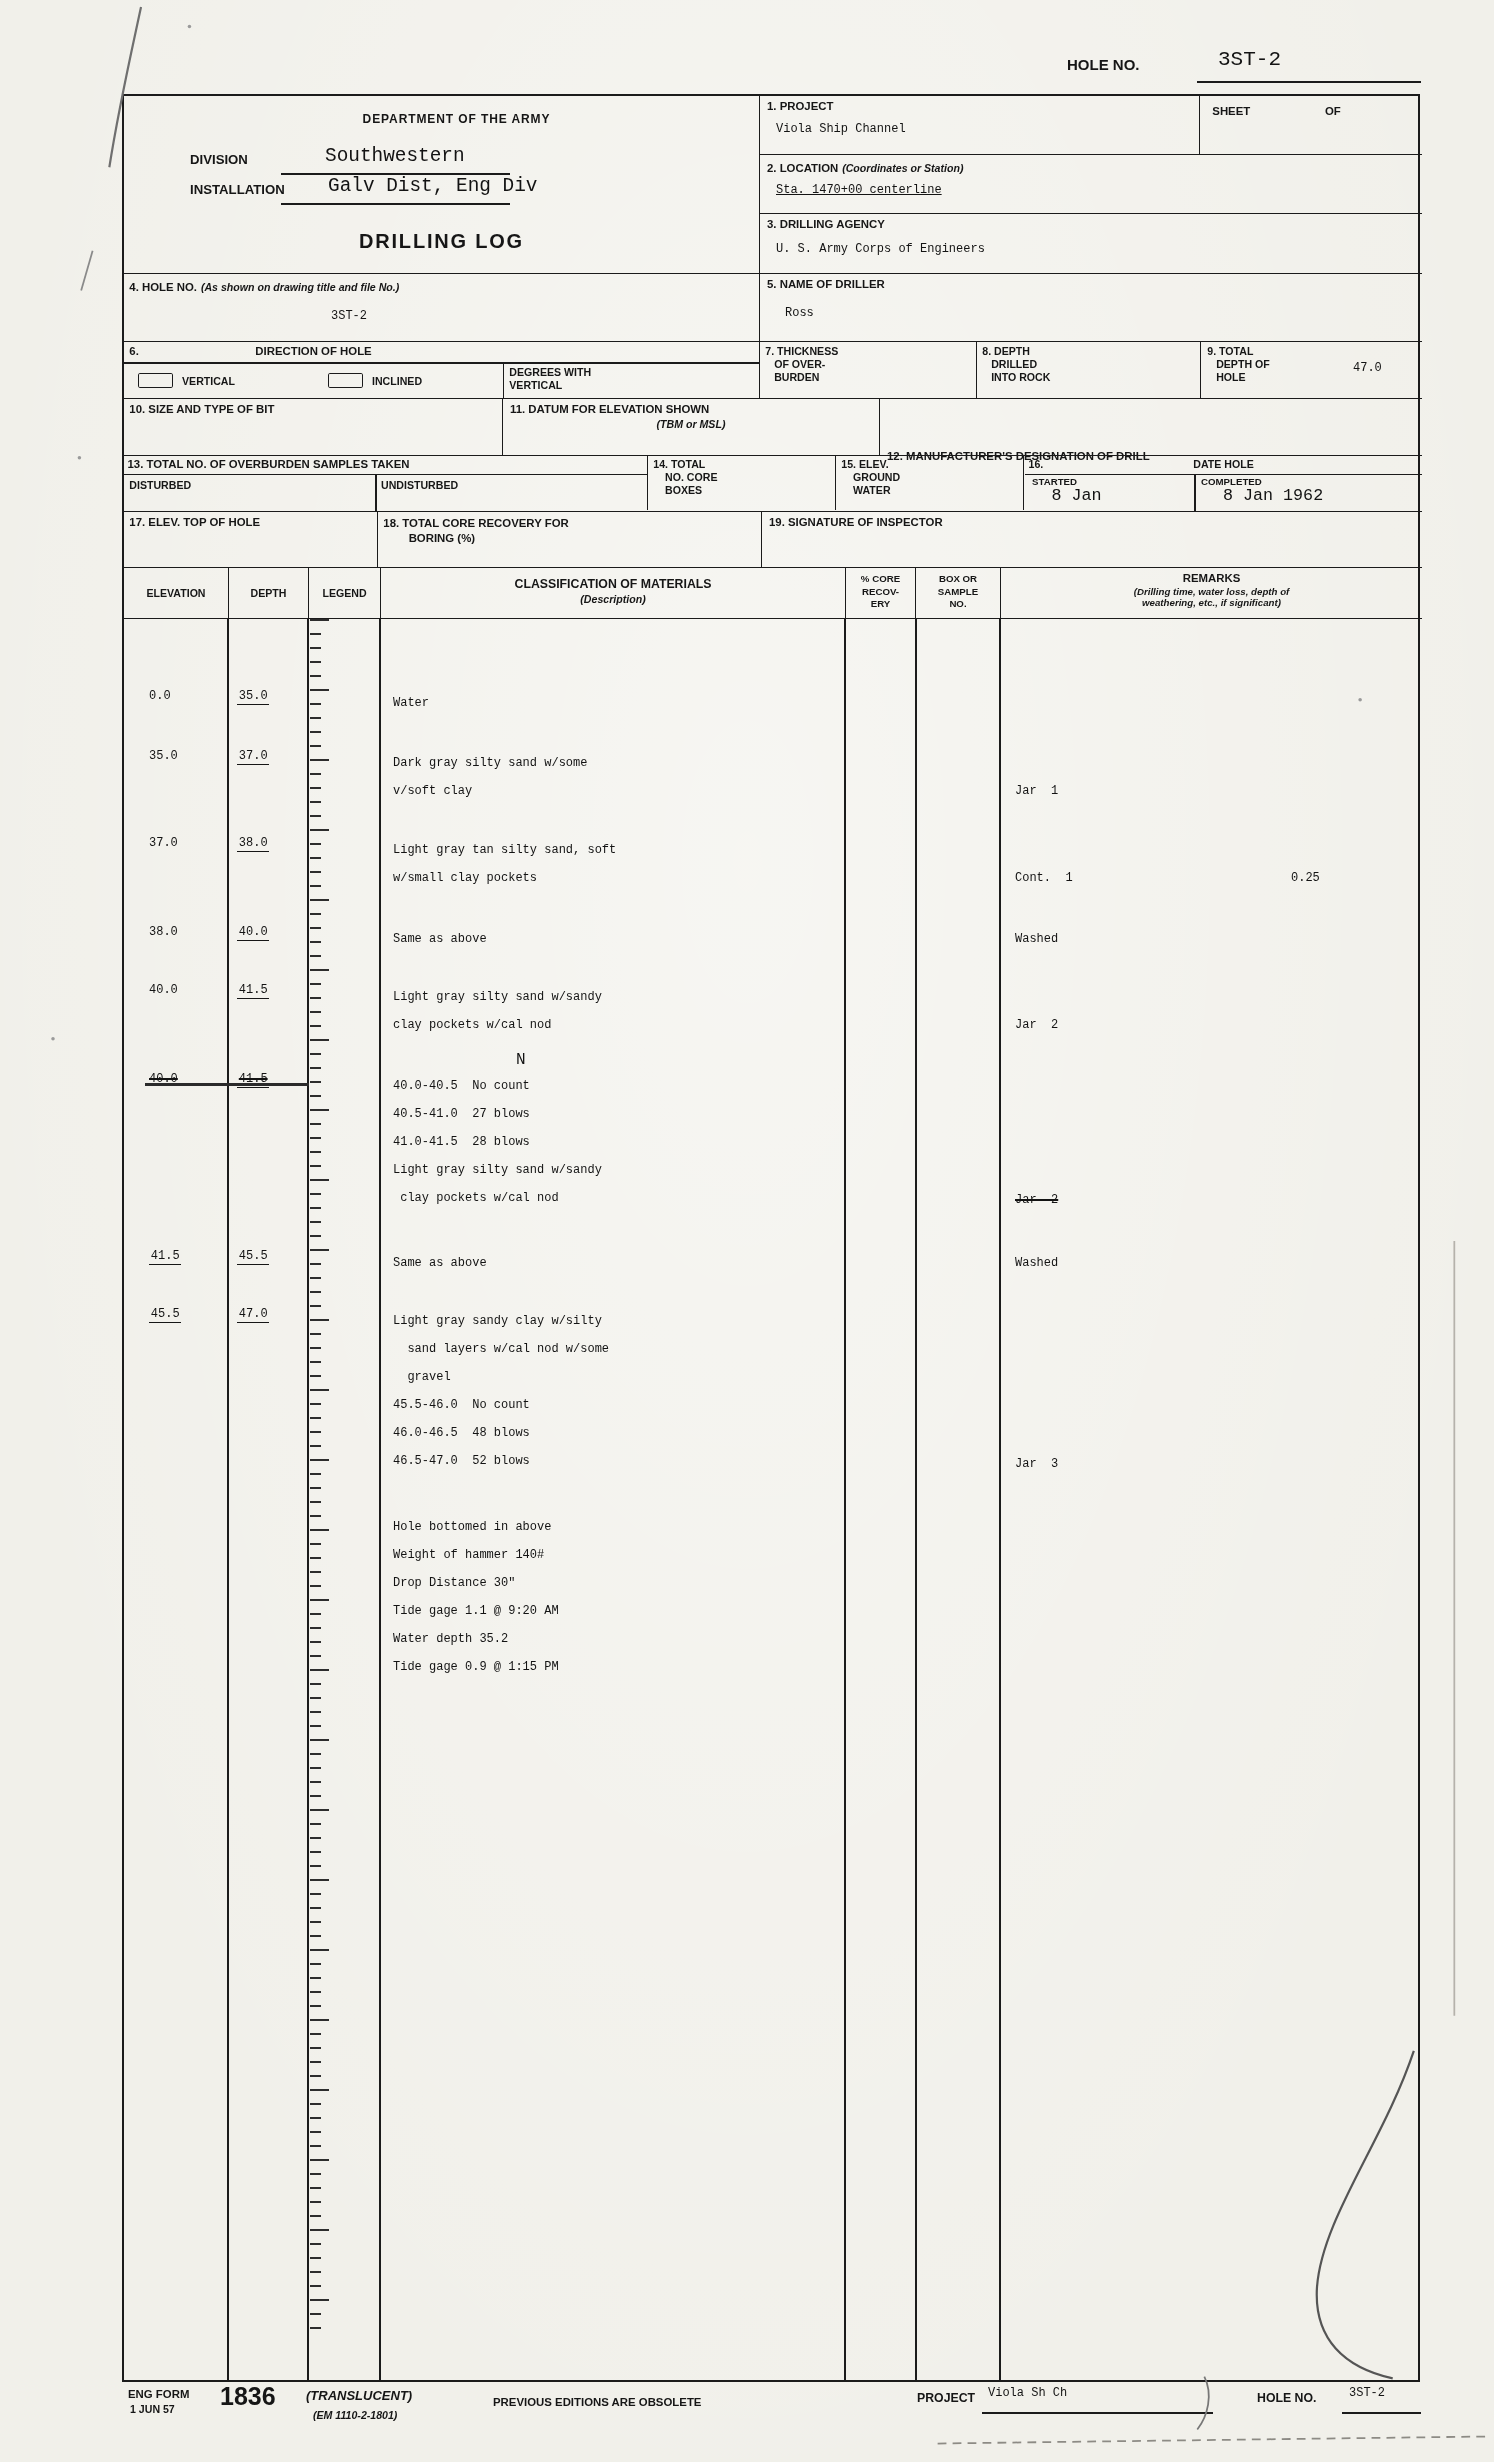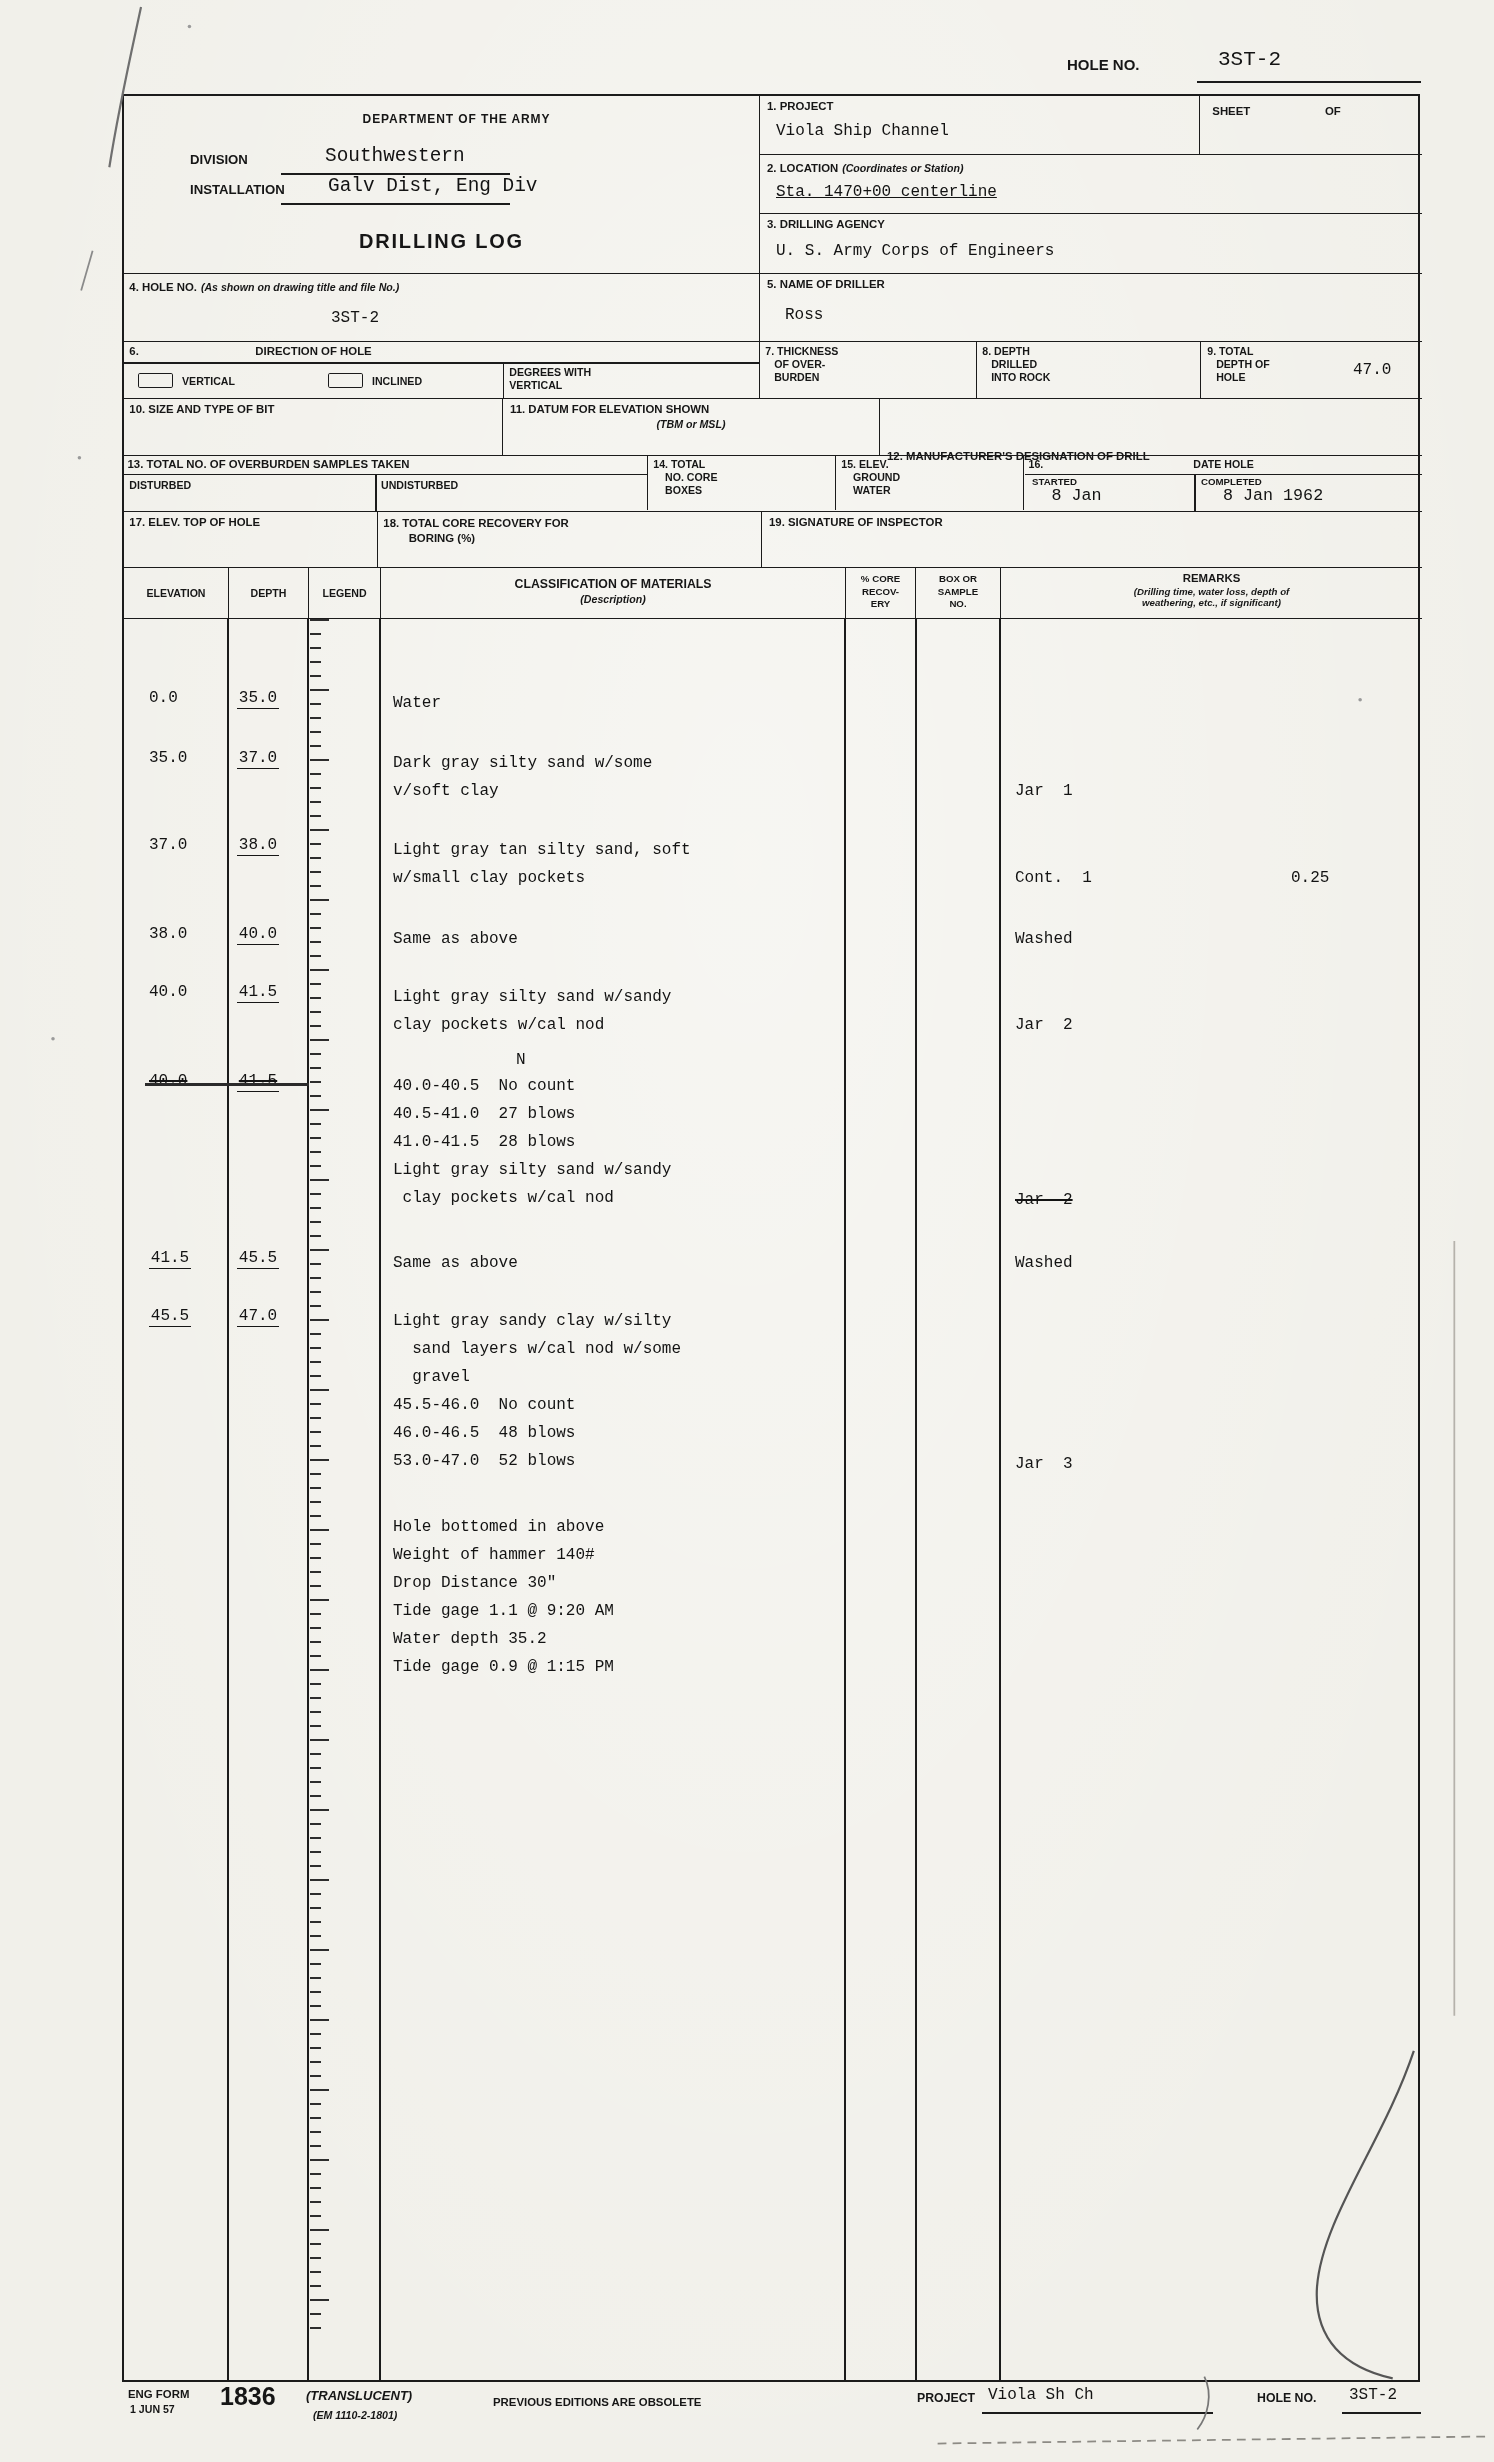--- a/index.html
+++ b/index.html
@@ -10,21 +10,21 @@
     color:#1d1d1d;
     font-family:"Liberation Sans", sans-serif;
   }
   .abs { position:absolute; }
   .lbl   { font-family:"Liberation Sans",sans-serif; font-weight:bold; font-size:13.2px; color:#161616; }
   .lbl14 { font-family:"Liberation Sans",sans-serif; font-weight:bold; font-size:12.3px; color:#161616; }
   .lbl13 { font-family:"Liberation Sans",sans-serif; font-weight:bold; font-size:11.4px; color:#161616; }
   .lbl12 { font-family:"Liberation Sans",sans-serif; font-weight:bold; font-size:10.6px; color:#161616; }
   .lbl11 { font-family:"Liberation Sans",sans-serif; font-weight:bold; font-size:9.7px; color:#161616; }
   .it    { font-style:italic; }
-  .typed { font-family:"Liberation Mono","DejaVu Sans Mono",monospace; font-size:16px; color:#131313; }
+  .typed { font-family:"Liberation Mono","DejaVu Sans Mono",monospace; font-size:12px; color:#131313; }
   .typed19 { font-family:"Liberation Mono","DejaVu Sans Mono",monospace; font-size:16.7px; color:#131313; }
   .pre   { white-space:pre-wrap; line-height:13.2px; }
   .pret  { white-space:pre-wrap; line-height:28px; }
   .center{ text-align:center; }
   .form-box { position:absolute; left:122px; top:94px; width:1298px; height:2288px; border:2.6px solid #1b1b1b; }
   .cell  { position:absolute; height:100%; }
   .br    { border-right:1.8px solid #1b1b1b; }
   .bb    { border-bottom:1.8px solid #1b1b1b; }
   .bt    { border-top:1.8px solid #1b1b1b; }
   .hline { position:absolute; height:1.8px; background:#1b1b1b; }
@@ -282,21 +282,21 @@
       </div>
 
       <div class="log-row" style="top:688px;">
         <span class="typed elev u">45.5</span>
         <span class="typed depth u">47.0</span>
         <div class="typed cls pret">Light gray sandy clay w/silty
   sand layers w/cal nod w/some
   gravel
 45.5-46.0  No count
 46.0-46.5  48 blows
-53.0-47.0  52 blows</div>
+46.5-47.0  52 blows</div>
         <div class="typed rem pret" style="top:143px;">Jar  3</div>
       </div>
 
       <div class="log-row" style="top:894px;">
         <div class="typed cls pret">Hole bottomed in above
 Weight of hammer 140#
 Drop Distance 30"
 Tide gage 1.1 @ 9:20 AM
 Water depth 35.2
 Tide gage 0.9 @ 1:15 PM</div>

